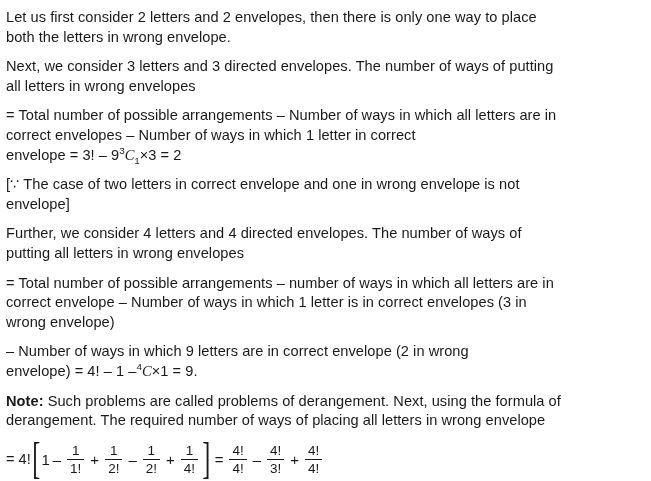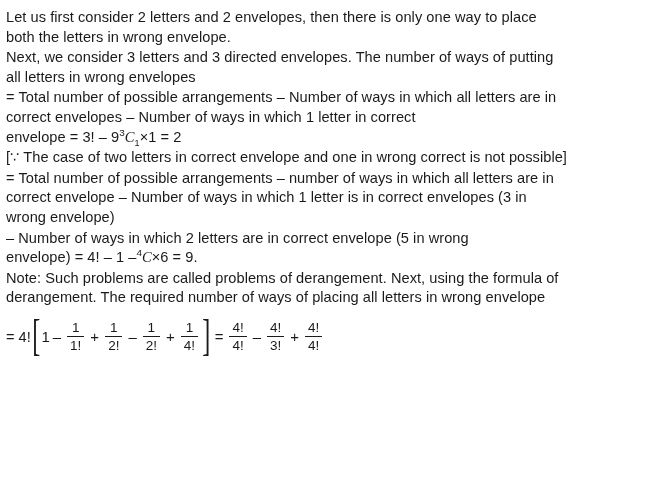--- a/index.html
+++ b/index.html
@@ -20,23 +20,23 @@
     width: 573px;
   }
   .para {
     font-size: 14.6px;
     line-height: 19.6px;
     margin: 0 0 0 0;
     text-align: left;
     letter-spacing: 0.05px;
   }
   .para + .para {
-    margin-top: 1px;
+    margin-top: 10px;
   }
-  .bold { font-weight: normal; }
+  .bold { font-weight: bold; }
   sup {
     font-size: 0.68em;
     vertical-align: super;
     line-height: 0;
   }
   sub {
     font-size: 0.62em;
     vertical-align: sub;
     line-height: 0;
   }
@@ -83,30 +83,31 @@
 </head>
 <body>
 
 <div id="doc">
 
   <p class="para">Let us first consider 2 letters and 2 envelopes, then there is only one way to place both the letters in wrong envelope.</p>
 
   <p class="para">Next, we consider 3 letters and 3 directed envelopes. The number of ways of putting all letters in wrong envelopes</p>
 
   <p class="para"><span>= Total number of possible arrangements – Number of ways in which all letters are in correct envelopes – Number of ways in which 1 letter in correct</span>
-    <span class="nowrapseg"><span>envelope = 3! – 9</span><sup>3</sup><span class="mi">C</span><sub>1</sub><span>×1 = 2</span></span>
+    <span class="nowrapseg"><span>envelope = 3! – 9</span><sup>3</sup><span class="mi">C</span><sub>1</sub><span>×3 = 2</span></span>
   </p>
 
-  <p class="para">[∵ The case of two letters in correct envelope and one in wrong correct is not possible]</p>
+  <p class="para">[∵ The case of two letters in correct envelope and one in wrong envelope is not envelope]</p>
 
+  <p class="para">Further, we consider 4 letters and 4 directed envelopes. The number of ways of putting all letters in wrong envelopes</p>
 
   <p class="para">= Total number of possible arrangements – number of ways in which all letters are in correct envelope – Number of ways in which 1 letter is in correct envelopes (3 in wrong envelope)</p>
 
-  <p class="para"><span>– Number of ways in which 2 letters are in correct envelope (5 in wrong</span>
-    <span class="nowrapseg"><span>envelope) = 4! – 1 –</span><sup>4</sup><span class="mi">C</span><span>×6 = 9.</span></span>
+  <p class="para"><span>– Number of ways in which 9 letters are in correct envelope (2 in wrong</span>
+    <span class="nowrapseg"><span>envelope) = 4! – 1 –</span><sup>4</sup><span class="mi">C</span><span>×1 = 9.</span></span>
   </p>
 
   <p class="para"><span class="bold">Note:</span><span> Such problems are called problems of derangement. Next, using the formula of derangement. The required number of ways of placing all letters in wrong envelope</span></p>
 
   <div class="mathline">
     <span class="eq-lead">= 4!</span>
     <span class="bigbrk">[</span>
     <span>1</span>
     <span class="op">–</span>
     <span class="frac">

